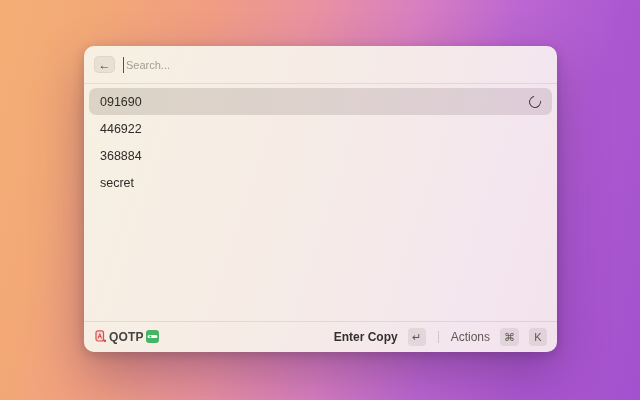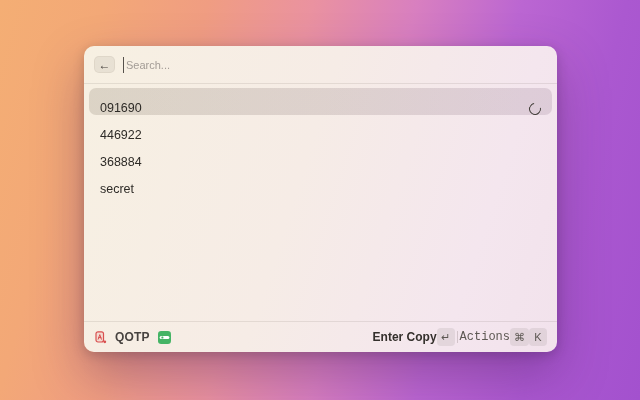--- a/index.html
+++ b/index.html
@@ -60,21 +60,21 @@
 
   
   .list {
     flex: 1;
     padding: 4px 5px;
     overflow: hidden;
   }
   .row {
     height: 27px;
     display: flex;
-    align-items: flex-end;
+    align-items: center;
     padding: 0 11px;
     border-radius: 7px;
     font-size: 12.5px;
     color: #2e2b27;
     cursor: pointer;
   }
   .row.selected {
     background: linear-gradient(90deg, rgba(86,74,56,0.17), rgba(97,62,94,0.15));
   }
   .row .label { flex: 1; }
@@ -88,25 +88,25 @@
 
   
   .footer {
     flex: 0 0 31px;
     border-top: 1px solid rgba(60, 45, 40, 0.10);
     display: flex;
     align-items: center;
     padding: 0 10px;
     font-size: 12px;
   }
-  .footer-left { display: flex; align-items: flex-end; gap: 8px; }
+  .footer-left { display: flex; align-items: flex-start; gap: 2px; }
   .app-name { color: #474340; font-weight: 600; letter-spacing: 0.2px; }
-  .footer-right { margin-left: auto; display: flex; align-items: center; gap: 0; }
+  .footer-right { margin-left: auto; display: flex; align-items: center; gap: 10px; }
   .primary-action { font-weight: 700; color: #34302c; }
-  .actions-label { color: #5d5853; font-family: Liberation Mono, monospace; }
+  .actions-label { color: #5d5853; }
   .keycap {
     min-width: 18px; height: 18px;
     padding: 0 4px;
     border-radius: 4px;
     background: rgba(60, 50, 40, 0.09);
     display: flex; align-items: center; justify-content: center;
     font-size: 11px; color: #5d5853;
     cursor: pointer;
   }
   .footer-divider {

